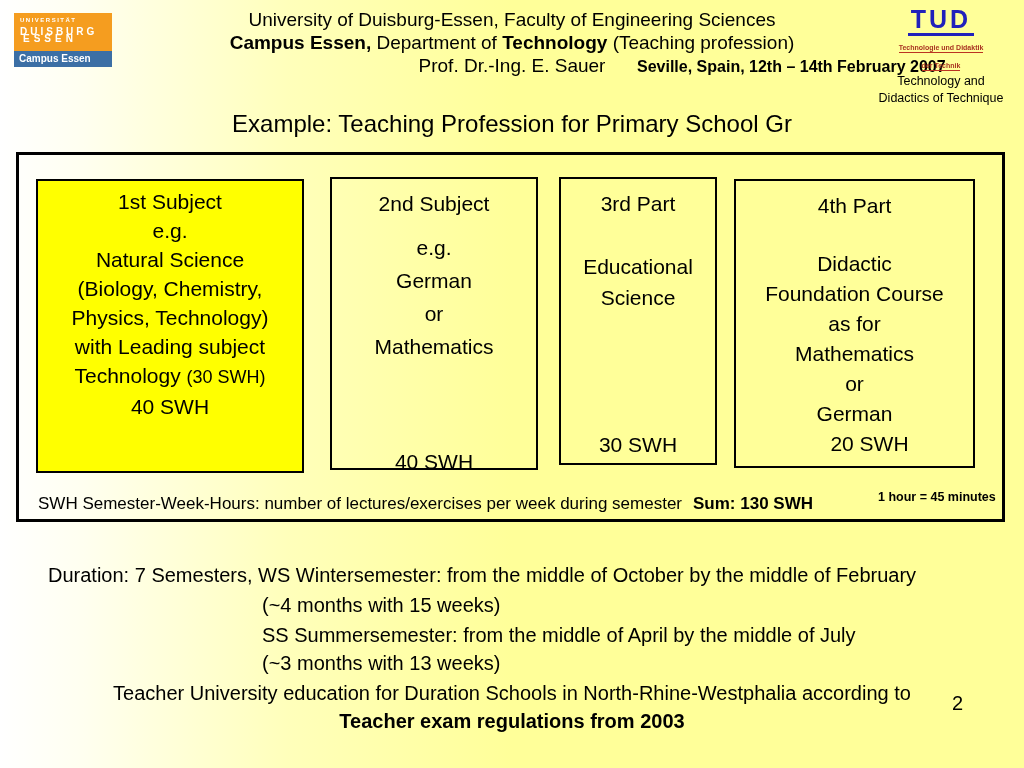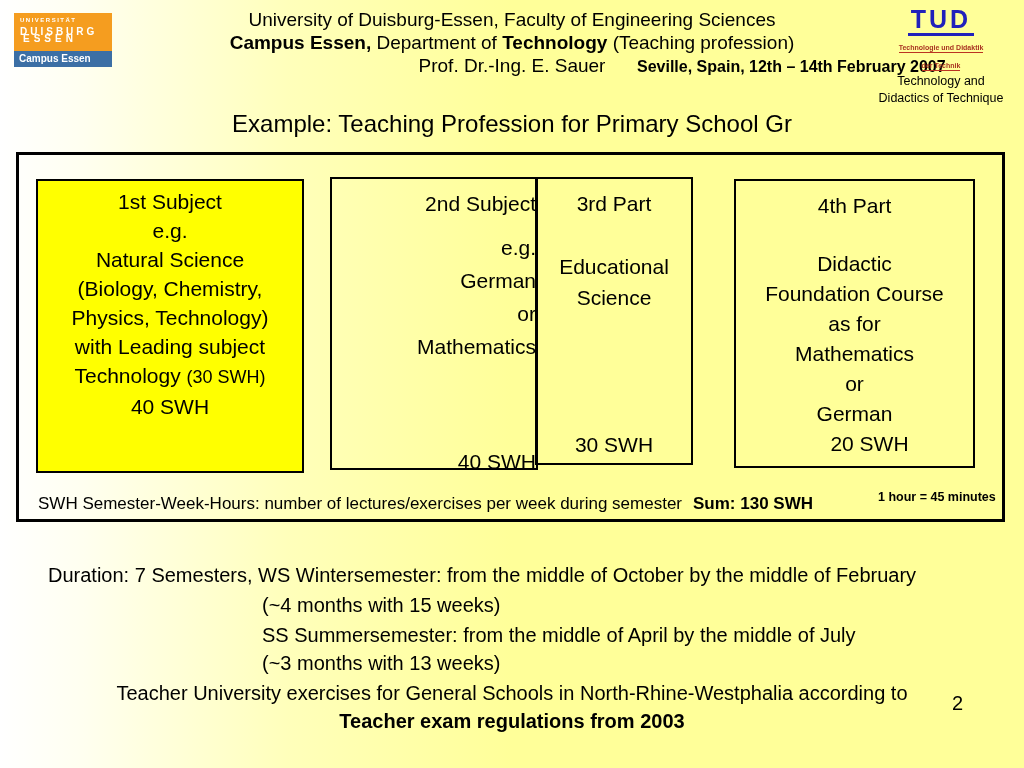--- a/index.html
+++ b/index.html
@@ -23,22 +23,22 @@
   .tud { position:absolute; right:8px; top:6px; width:150px; text-align:center; }
   .tud-abbr { display:inline-block; font-size:25px; font-weight:bold; color:#2121bb; letter-spacing:3px; line-height:26px; border-bottom:3px solid #2121bb; padding:0 3px 1px 3px; }
   .tud-de { display:inline-block; font-size:7px; font-weight:bold; color:#a93422; line-height:9px; border-bottom:1px solid #bb3322; }
   .tud-en { font-size:12.5px; line-height:15px; margin-top:2px; }
   
   .title { position:absolute; top:110px; left:0; width:100%; text-align:center; font-size:24px; }
   
   .outer { position:absolute; left:16px; top:152px; width:983px; height:364px; border:3px solid #000; box-sizing:content-box; }
   .sbox { position:absolute; border:2px solid #000; text-align:center; font-size:21px; box-sizing:content-box; }
   .box1 { left:36px; top:179px; width:264px; height:284px; background:#ffff00; line-height:29px; padding-top:6px; }
-  .box2 { left:330px; top:177px; width:204px; height:289px;text-align:right; }
-  .box3 { left:535px; top:177px; width:154px; height:284px; }
+  .box2 { left:330px; top:177px; width:204px; height:289px; }
+  .box3 { left:559px; top:177px; width:154px; height:284px; }
   .box4 { left:734px; top:179px; width:237px; height:285px; }
   .bx-title { margin-top:10px; line-height:30px; }
   .box2 .bx-lines { margin-top:12px; line-height:33px; }
   .box3 .bx-lines { margin-top:32px; line-height:31px; }
   .box4 .bx-lines { margin-top:28px; line-height:30px; }
   .box4 .bx-swh { line-height:30px;padding-left:30px; }
   .swh-abs { position:absolute; width:100%; left:0; }
   .box2 .swh-abs { bottom:-6px; }
   .box3 .swh-abs { bottom:6px; }
   .small-paren { font-size:18px; }
@@ -133,18 +133,18 @@
   </div>
 
   <div class="footnote">SWH Semester-Week-Hours: number of lectures/exercises per week during semester</div>
   <div class="sum">Sum: 130 SWH</div>
   <div class="hournote">1 hour = 45 minutes</div>
 
   <div class="dur d1">Duration: 7 Semesters, WS Wintersemester: from the middle of October by the middle of February</div>
   <div class="dur d2">(~4 months with 15 weeks)</div>
   <div class="dur d3">SS Summersemester: from the middle of April by the middle of July</div>
   <div class="dur d4">(~3 months with 13 weeks)</div>
-  <div class="dur d5">Teacher University exercises for General Schools in North-Rhine-Westphalia according to</div>
+  <div class="dur d5">Teacher University education for Duration Schools in North-Rhine-Westphalia according to</div>
   <div class="dur d6">Teacher exam regulations from 2003</div>
 
   <div class="pagenum">2</div>
 
 </div>
 
 </body></html>

